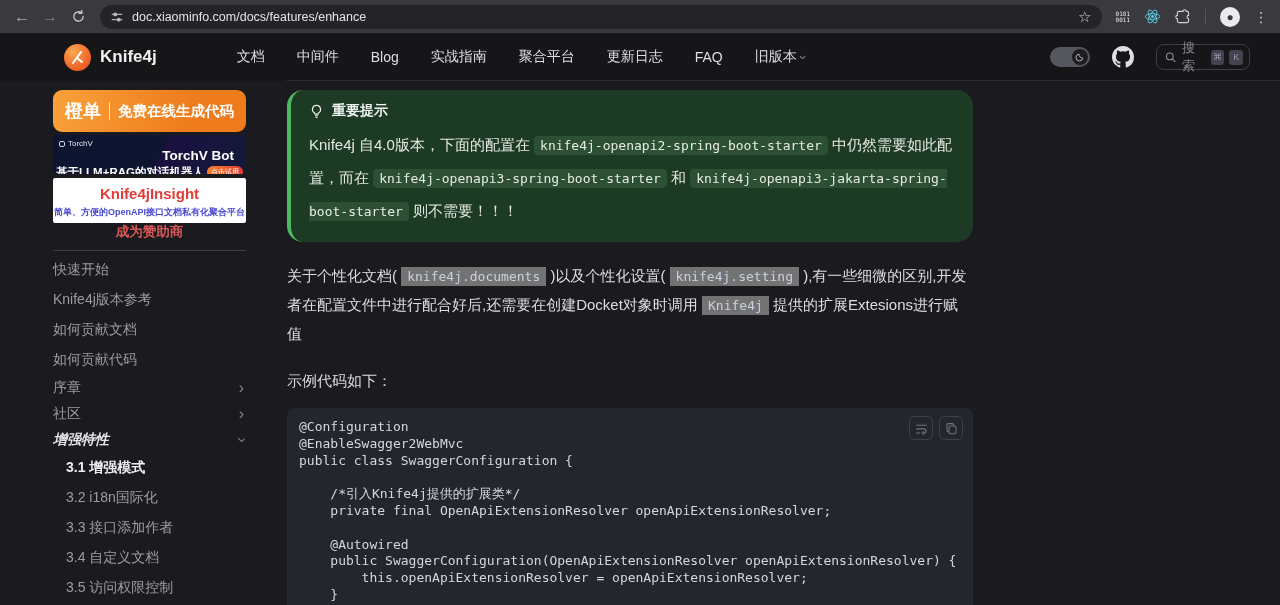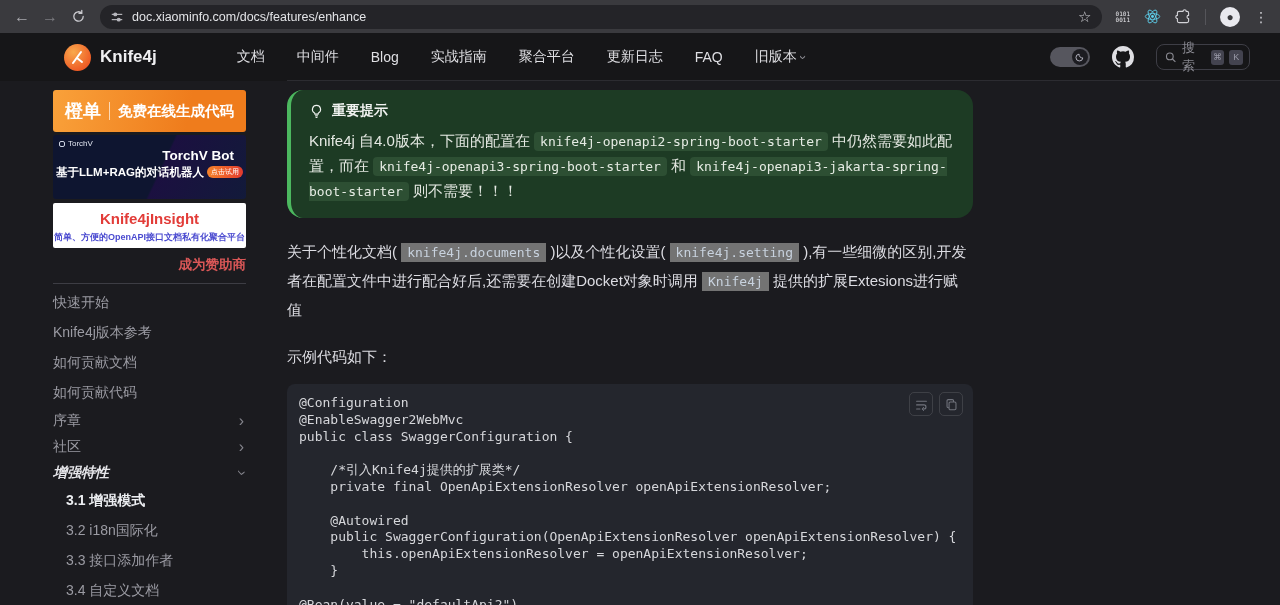--- a/index.html
+++ b/index.html
@@ -33,50 +33,50 @@
   .toggle-knob { position:absolute; right:2px; top:2px; width:16px; height:16px; border-radius:50%; background:#1c1c21; display:flex; align-items:center; justify-content:center; }
   .search-box { width:94px; height:26px; border:1px solid #3e3e46; border-radius:8px; display:flex; align-items:center; padding:0 6px 0 8px; gap:5px; }
   .search-ph { color:#8a8a92; font-size:13px; flex:1 1 auto; }
   .keycap { width:15px; height:15px; border-radius:3px; background:#43434f; color:#9a9aa8; font-size:9px; display:flex; align-items:center; justify-content:center; }
 
   
   .content-divider { position:absolute; top:80px; left:287px; right:0; height:1px; background:#2c2c31; }
 
   
   .sidebar { position:absolute; top:81px; left:53px; width:193px; }
-  .ad-chengdan { margin-top:9px; height:42px; border-radius:3px; background:linear-gradient(100deg,#f9a13a,#ef7c1c 70%); display:flex; align-items:center; justify-content:center; gap:8px; color:#fff; }
+  .ad-chengdan { margin-top:9px; height:42px; border-radius:9px; background:linear-gradient(100deg,#f9a13a,#ef7c1c 70%); display:flex; align-items:center; justify-content:center; gap:8px; color:#fff; }
   .ad-chengdan .b1 { font-size:18px; font-weight:700; }
   .ad-chengdan .vbar { width:1px; height:18px; background:rgba(255,255,255,.65); }
   .ad-chengdan .b2 { font-size:14.5px; font-weight:700; }
-  .ad-torchv { margin-top:3px; height:64px; border-radius:3px; background:linear-gradient(115deg,#0e1530 55%,#1b1040 56%,#121a3a); position:relative; color:#fff; overflow:hidden; }
+  .ad-torchv { margin-top:3px; height:39px; border-radius:3px; background:linear-gradient(115deg,#0e1530 55%,#1b1040 56%,#121a3a); position:relative; color:#fff; overflow:hidden; }
   .torchv-logo { position:absolute; left:6px; top:4px; font-size:8px; color:#dfe3ee; display:flex; align-items:center; gap:3px; }
   .torchv-logo .dot { width:6px; height:6px; border:1px solid #cdd3e2; border-radius:2px; }
   .torchv-title { position:absolute; left:0; right:12px; top:13px; text-align:right; font-size:13.5px; font-weight:700; }
   .torchv-sub { position:absolute; left:0; right:0; top:30px; text-align:center; font-size:11.5px; font-weight:700; white-space:nowrap; }
   .torchv-badge { display:inline-block; margin-left:3px; padding:1px 4px; border-radius:7px; background:linear-gradient(90deg,#f5822a,#e23a2e); color:#fff; font-size:7px; font-weight:400; vertical-align:2px; }
   .ad-insight { margin-top:4px; height:45px; border-radius:2px; background:#fff; text-align:center; padding-top:7px; }
   .insight-title { color:#e23c38; font-size:15px; font-weight:700; }
   .insight-sub { color:#4a4ad0; font-size:9px; font-weight:700; margin-top:4px; white-space:nowrap; }
-  .sponsor { margin-top:8px; text-align:right; color:#d95757; font-size:13.5px; font-weight:700; }
+  .sponsor { text-align:center; color:#d95757; font-size:13.5px; font-weight:700; }
   .side-divider { margin-top:9px; height:1px; background:#3d3d44; }
   .side-list { margin-top:4px; }
   .side-item { height:30px; display:flex; align-items:center; color:#9b9ba3; font-size:14px; cursor:pointer; position:relative; }
   .side-item.section { height:26px; }
   .side-item.bold { color:#e6e6ea; font-weight:600;font-style:italic; }
   .side-item.active { color:#eceef1; font-weight:600; }
   .side-item.child { padding-left:13px; }
   .side-item .chev { display:none; position:absolute; right:2px; color:#83838b; font-size:16px; line-height:1; font-weight:400; }
   .side-item.chev-right .chev { display:block; }
   .side-item.chev-down .chev { display:block; transform:rotate(90deg); }
 
   
   .main { position:absolute; top:81px; left:287px; width:686px; }
   .tip { margin-top:9px; background:#1d3b24; border-left:4px solid #4cb85f; border-radius:16px; padding:12px 20px 14px 18px; }
   .tip-head { display:flex; align-items:center; gap:8px; color:#f0f2f0; font-size:14px; font-weight:700; }
-  .tip-body { margin-top:9px; color:#e4e8e2; font-size:15px; line-height:24px; }
+  .tip-body { margin-top:9px; color:#e4e8e2; font-size:15px; line-height:32px; }
   .tip .inline-code { background:#2d4f33; color:#e6ece4; border-radius:4px; padding:2px 6px; font-family:"DejaVu Sans Mono",monospace; font-size:13px; }
   .para { margin-top:20px; color:#dcdce2; font-size:15px; line-height:28px; }
   .para .inline-code { background:#737373; color:#c8d2de; border-radius:0; padding:2px 6px; font-family:"DejaVu Sans Mono",monospace; font-size:13px; }
   .para2 { margin-top:24px; color:#dcdce2; font-size:15px; }
   .code-block { margin-top:17px; background:#24262d; border-radius:8px 8px 0 0; position:relative; height:300px; overflow:hidden; }
   .code-block pre { padding:11px 16px 0 12px; font-family:"DejaVu Sans Mono",monospace; font-size:13px; line-height:16.8px; color:#d6d7db; white-space:pre; }
   .code-btns { position:absolute; top:8px; right:10px; display:flex; gap:6px; }
   .code-btn { width:24px; height:24px; border:1px solid rgba(255,255,255,.12); border-radius:5px; display:flex; align-items:center; justify-content:center; background:transparent; }
   svg { display:block; }
 </style>

